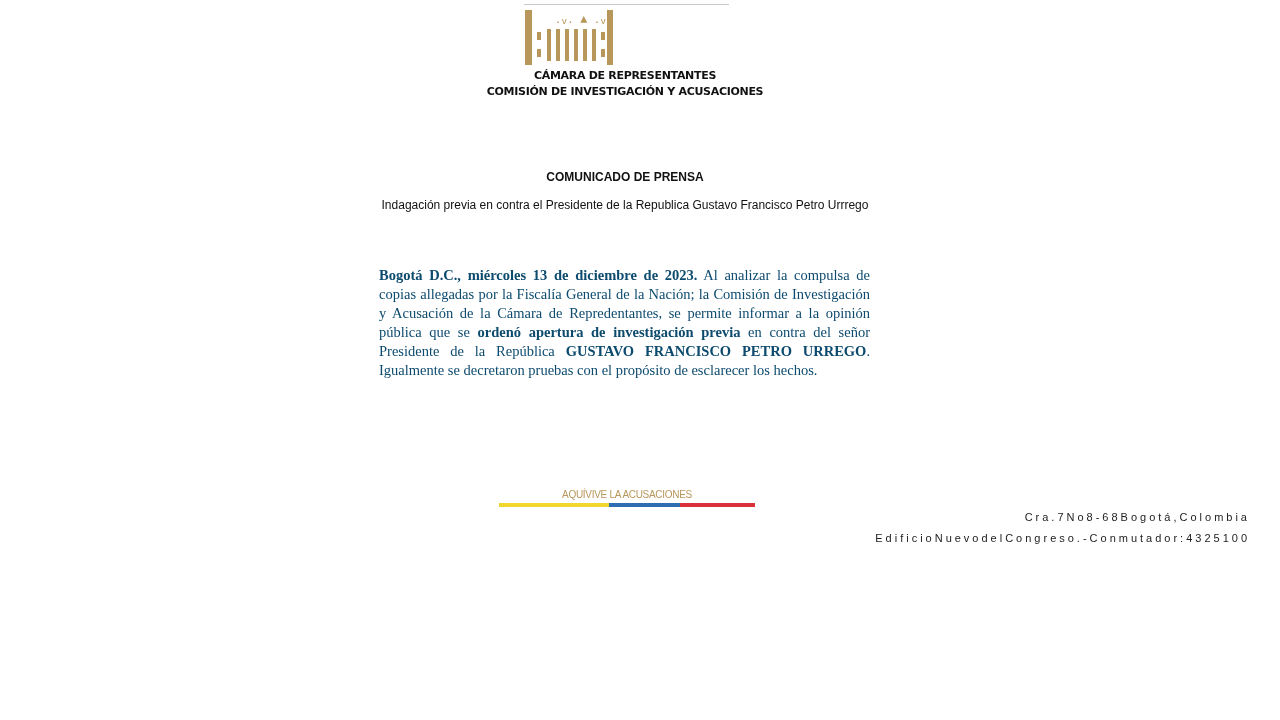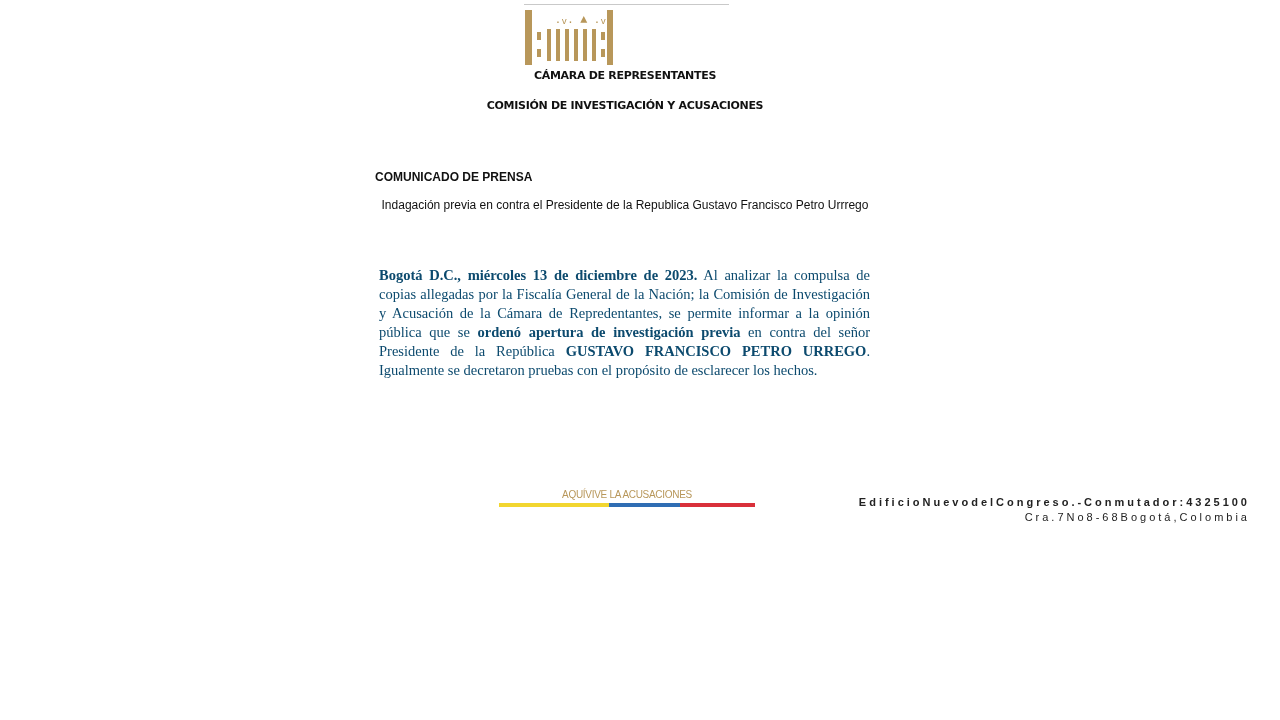--- a/index.html
+++ b/index.html
@@ -13,34 +13,34 @@
   .logo-stub { position: absolute; width: 4px; height: 8px; background: #b8975a; }
   .logo-pillar { position: absolute; top: 25px; width: 4px; height: 32px; background: #b8975a; }
   .logo-dots { position: absolute; left: 32px; top: 6px; font-size: 14px; color: #b8975a; letter-spacing: 2px; }
   .logo-box { position: absolute; left: 90px; top: 6px; width: 109px; height: 55px; background: #b8975a; }
   .logo-line { color: #fff; font-size: 10px; line-height: 11px; letter-spacing: -0.2px; padding-left: 9px; border-bottom: 1px solid rgba(255,255,255,0.75); width: 92px; }
   .logo-line.first { margin-top: 5px; }
   .logo-line.small { font-size: 5px; line-height: 8px; border-bottom: none; }
 
   .hdr1, .hdr2 { position: absolute; left: 0; width: 1250px; text-align: center; font-weight: bold; font-size: 11px; color: #111; font-family: "DejaVu Sans", sans-serif; letter-spacing: -0.3px; }
   .hdr1 { top: 69px; }
-  .hdr2 { top: 99px; }
+  .hdr2 { top: 85px; }
 
-  .title { position: absolute; left: 375px; width: 500px; top: 170px; font-weight: bold; font-size: 12px; }
+  .title { position: absolute; left: 375px; width: 500px; top: 170px; text-align: center; font-weight: bold; font-size: 12px; }
   .subtitle { position: absolute; left: 375px; width: 500px; top: 197px; text-align: center; font-weight: normal; font-size: 12px; line-height: 16px; }
 
   .body { position: absolute; left: 379px; width: 491px; top: 266px; font-family: "Liberation Serif", serif; font-size: 14.5px; line-height: 19px; text-align: justify; color: #0c4a6e; }
   .body b { font-weight: bold; }
 
   .footer-slogan { position: absolute; left: 499px; width: 256px; top: 489px; text-align: center; font-size: 10px; color: #b8975a; letter-spacing: -0.3px; }
   .flag { position: absolute; left: 499px; top: 503px; height: 4px; width: 256px; display: flex; }
   .flag span { display: block; height: 4px; }
   .addr1, .addr2 { position: absolute; left: 0; width: 1250px; text-align: right; font-size: 11px; color: #222; letter-spacing: 3px; }
   .addr1 { top: 511px; }
-  .addr2 { top: 496px; font-weight: bold; }
+  .addr2 { top: 532px; }
 </style>
 </head>
 <body>
 
 <div class="logo">
   <div class="logo-topline"></div>
   <div>
     <div class="logo-bar-left"></div>
     <div class="logo-dots">.ᵥ. ▴ .ᵥ.</div>
     <div class="logo-stub" style="left:13px;top:28px;"></div>

